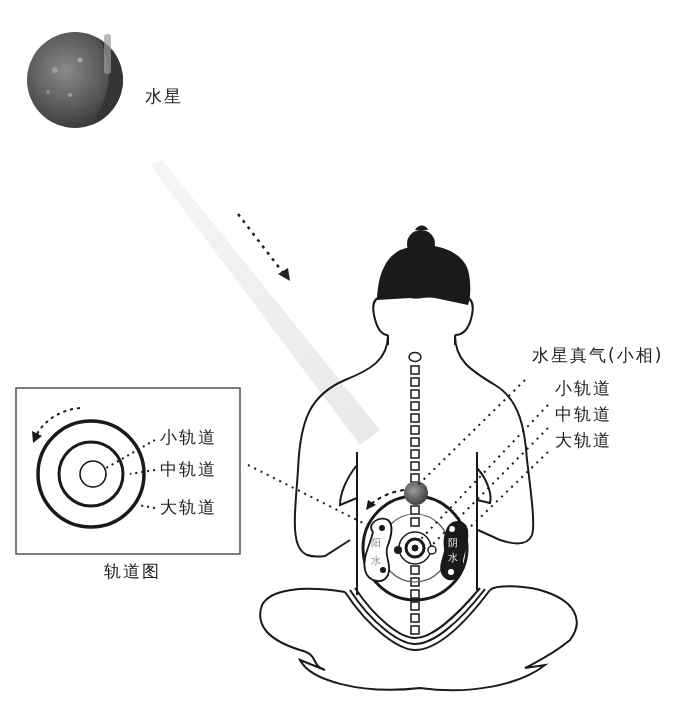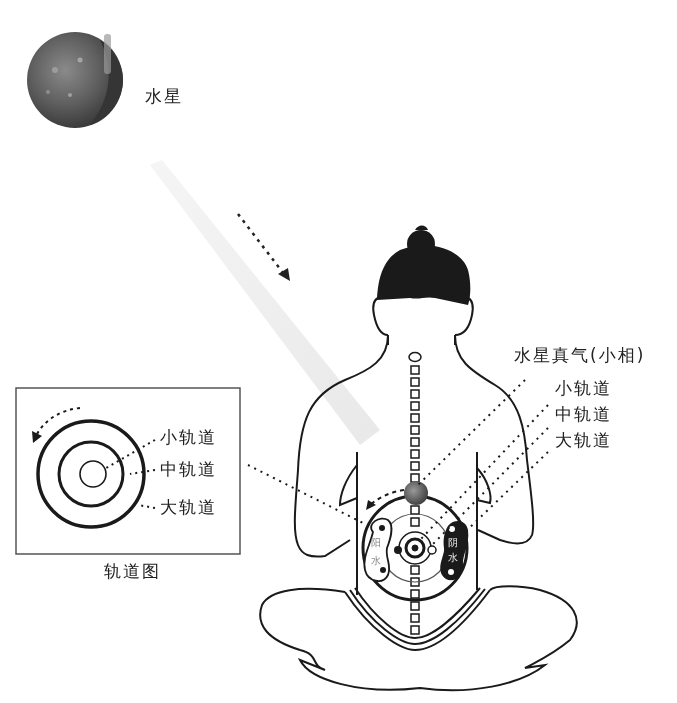--- a/index.html
+++ b/index.html
@@ -140,21 +140,21 @@
       <line x1="155" y1="508" x2="138" y2="505"></line>
     </g>
     <path d="M80,408 C60,410 45,420 37,434" fill="none" stroke="#1a1a1a" stroke-width="2" stroke-dasharray="3,4"></path>
     <polygon points="33,443 32,431 42,436" fill="#1a1a1a"></polygon>
   </g>
 </svg>
 
   
   <div class="lbl" style="left:145px; top:88px;">水星</div>
 
-  <div class="lbl" style="left:514px; top:347px;">水星真气(小相)</div>
+  <div class="lbl" style="left:532px; top:347px;">水星真气(小相)</div>
   <div class="lbl" style="left:555px; top:380px;">小轨道</div>
   <div class="lbl" style="left:555px; top:406px;">中轨道</div>
   <div class="lbl" style="left:555px; top:432px;">大轨道</div>
 
   <div class="lbl-small" style="left:371px; top:538px;">阳</div>
   <div class="lbl-small" style="left:371px; top:556px;">水</div>
   <div class="lbl-small dark" style="left:448px; top:538px;">阴</div>
   <div class="lbl-small dark" style="left:448px; top:553px;">水</div>
 
   <div class="lbl" style="left:160px; top:429px;">小轨道</div>

